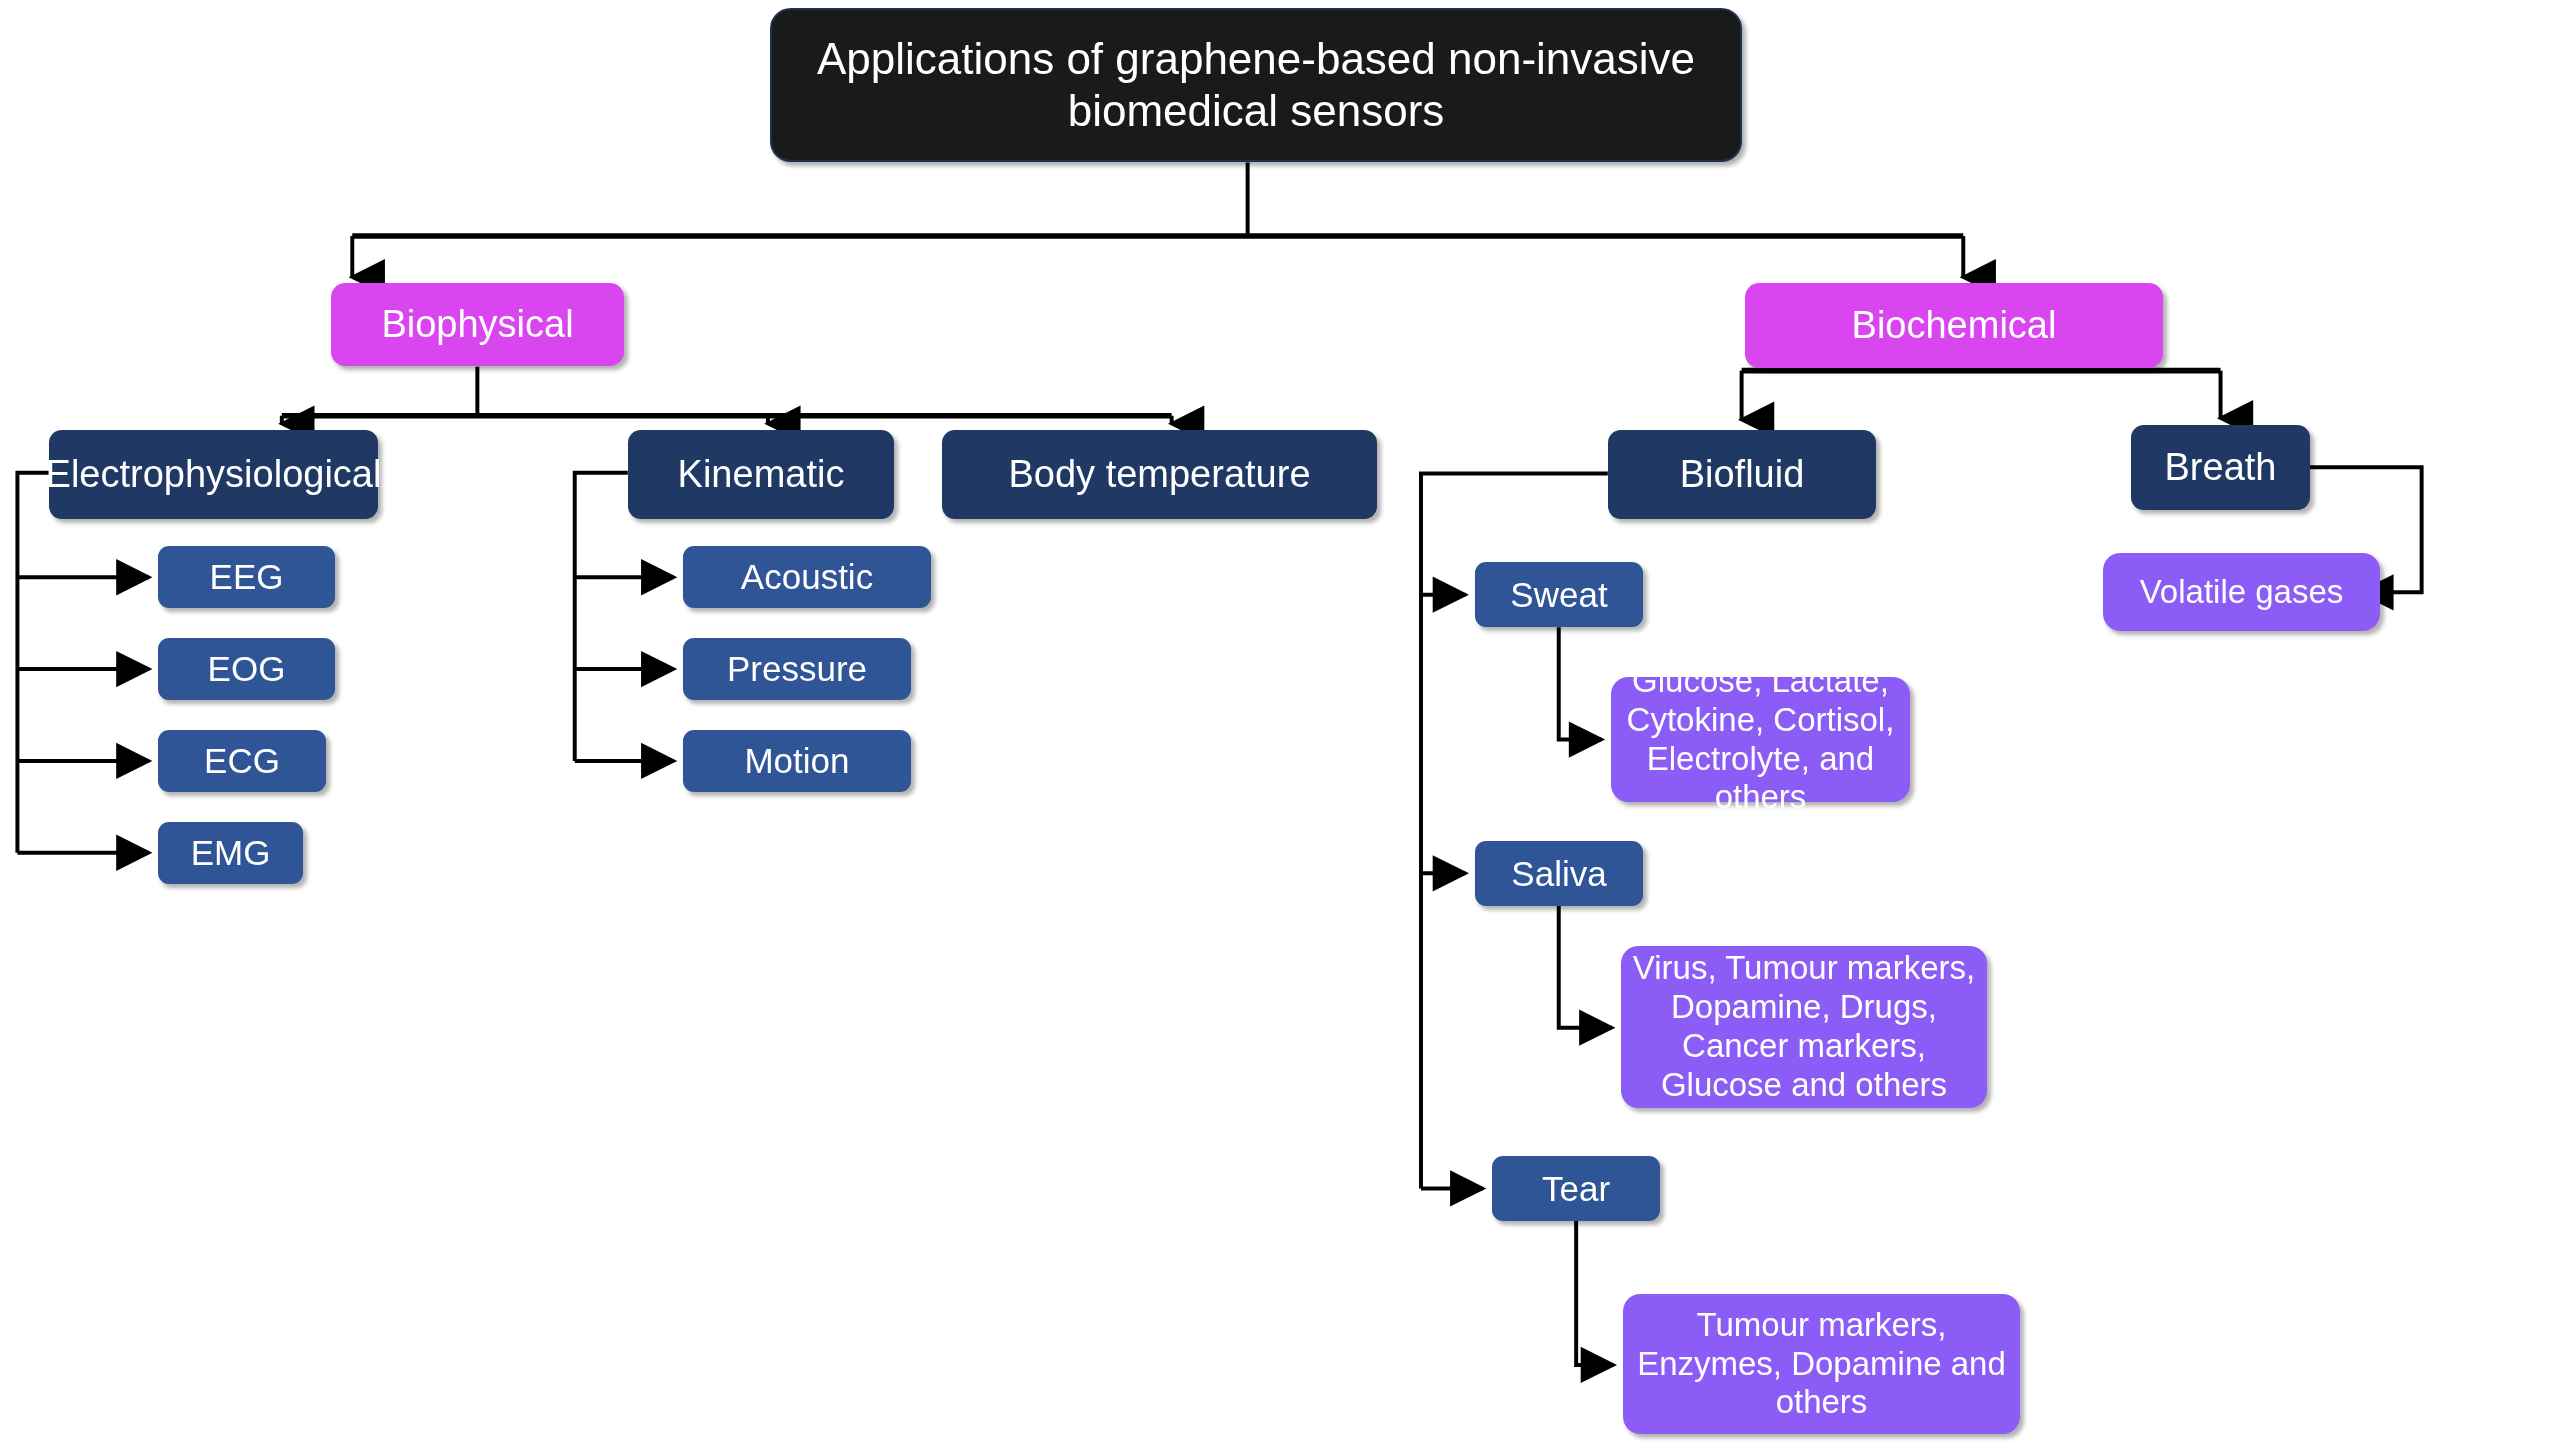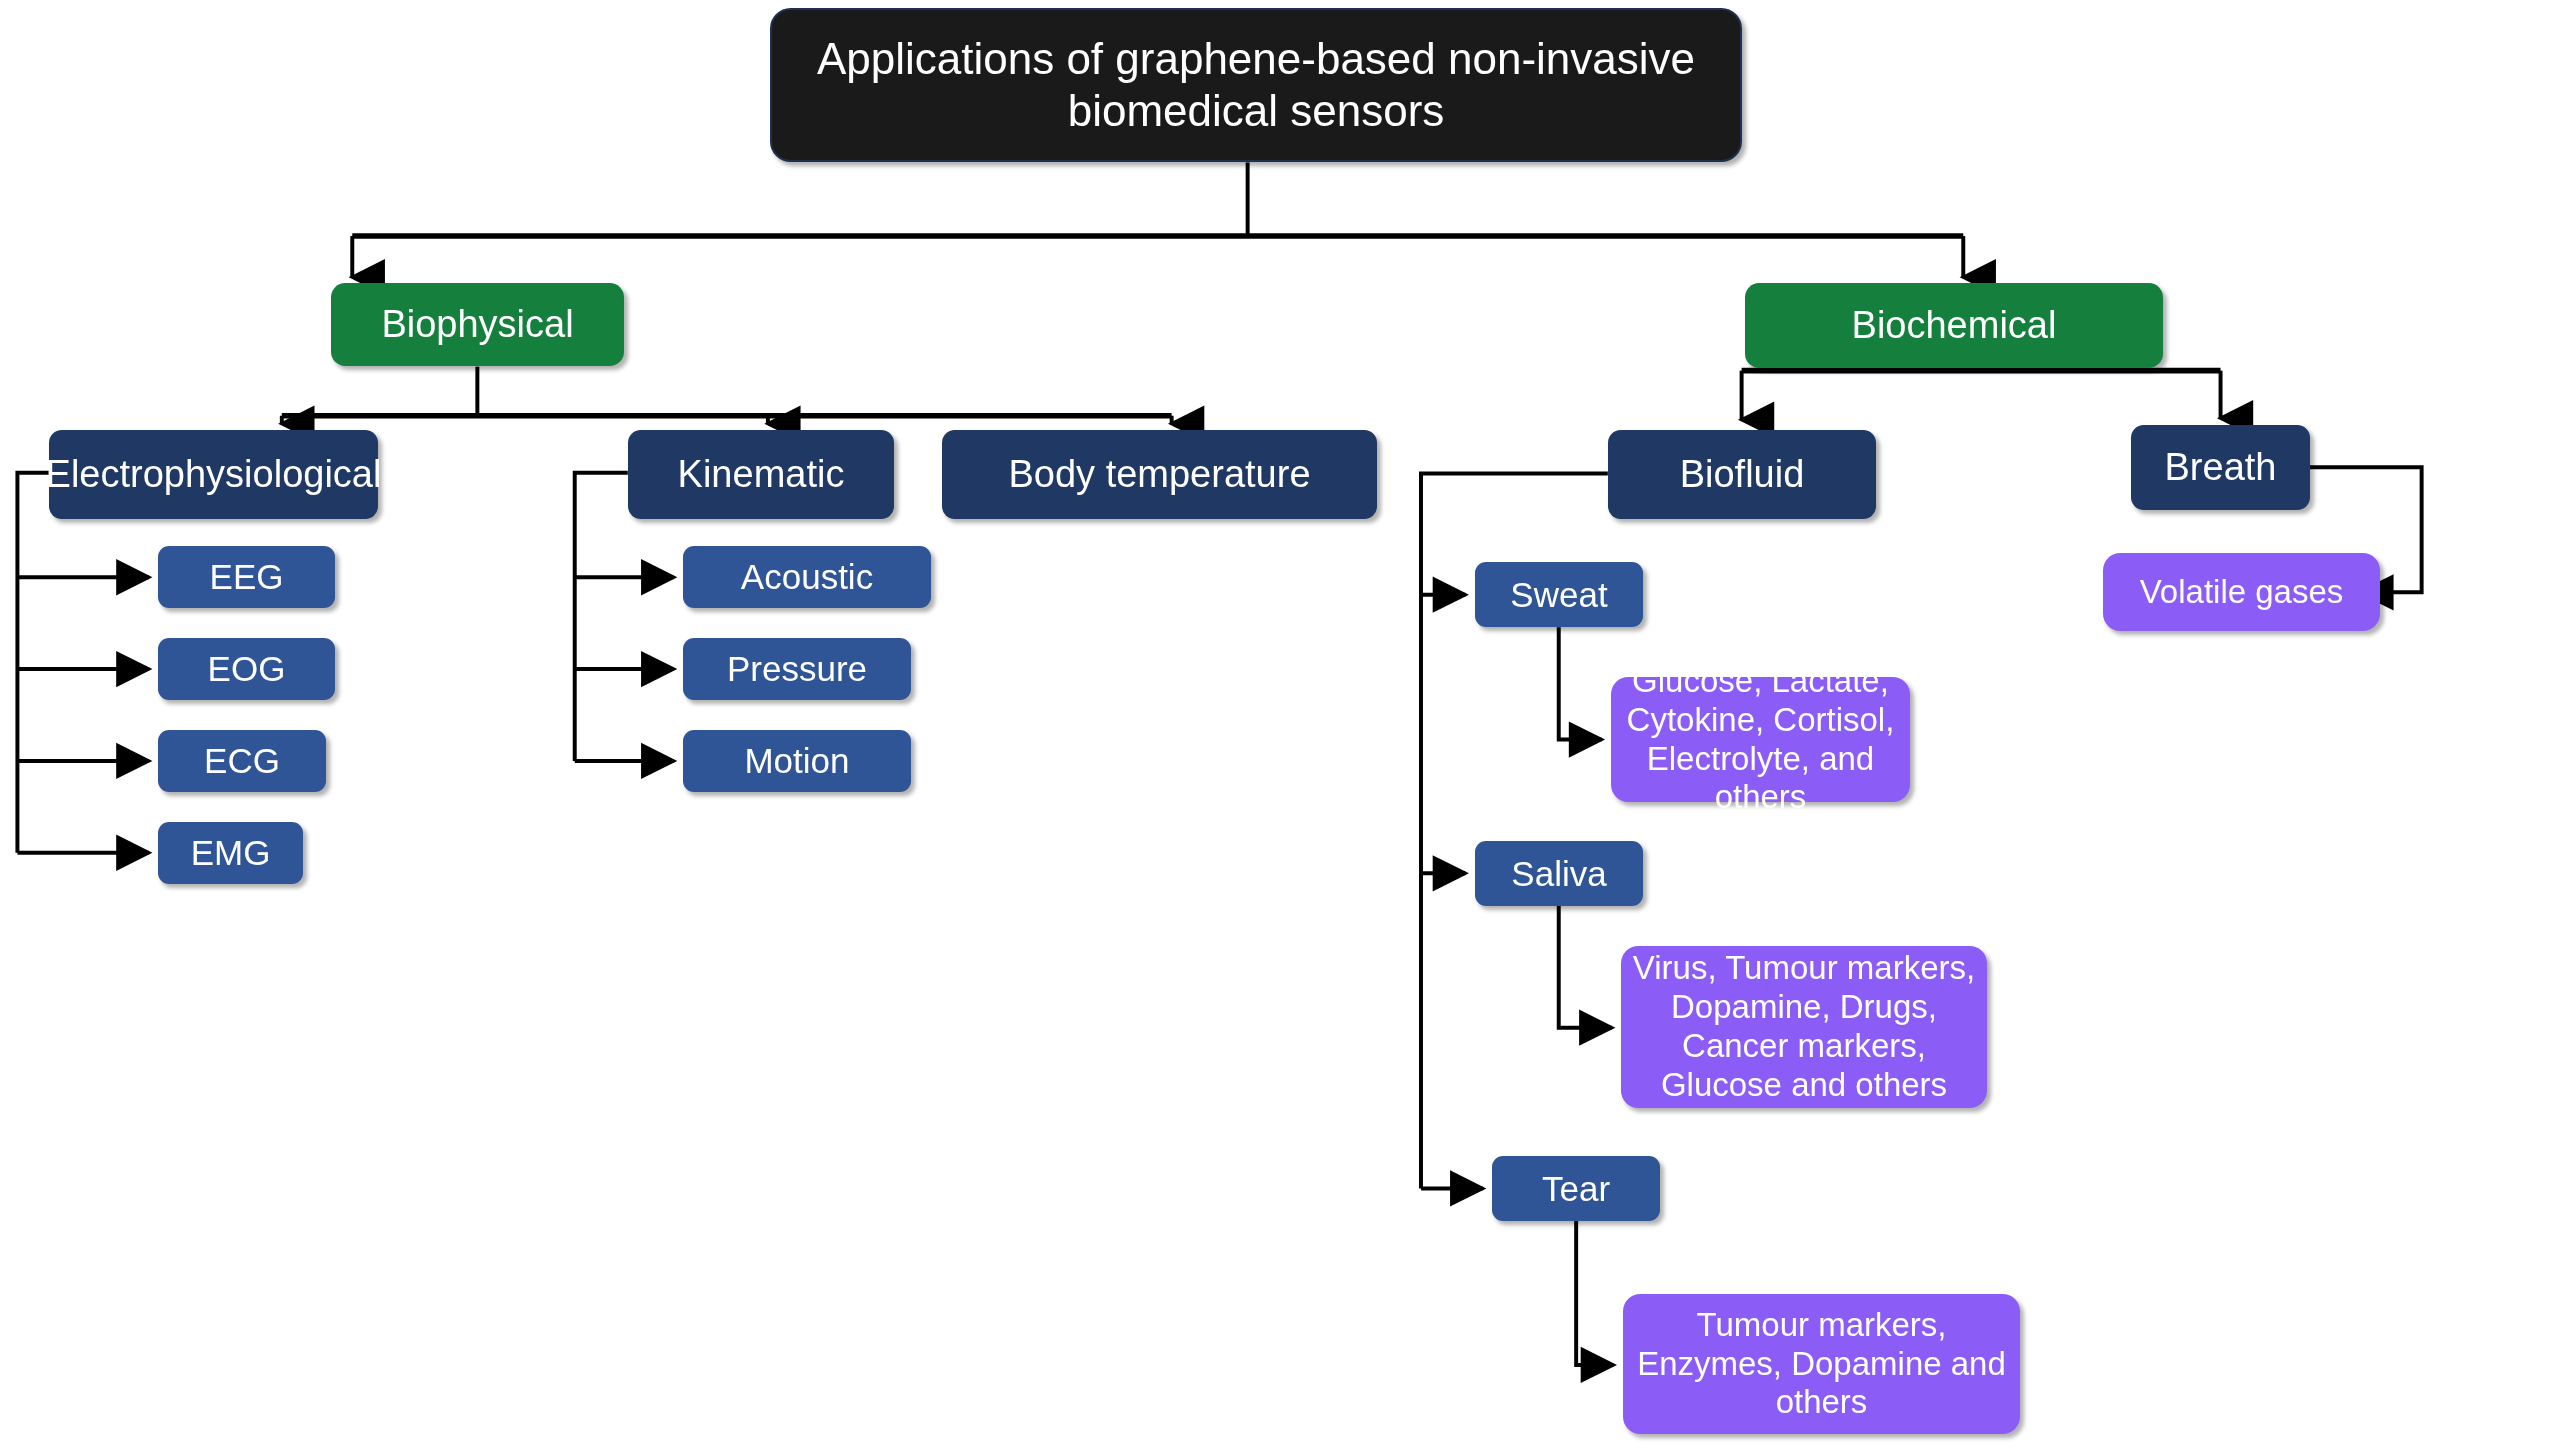--- a/index.html
+++ b/index.html
@@ -36,21 +36,21 @@
     box-shadow: 3.2px 4px 4px rgba(0,0,0,0.30);
   }
   
   .n-root {
     background: #1a1a1a;
     border: 2.4px solid #1f3050;
     font-size: 44px;
     border-radius: 20.6px;
   }
   .n-cat {
-    background: #15803d;
+    background: #d946ef;
     font-size: 38px;
     border-radius: 14.2px;
   }
   .n-sub {
     background: #1f3864;
     font-size: 38px;
     border-radius: 12.7px;
   }
   .n-leaf {
     background: #2f5597;

